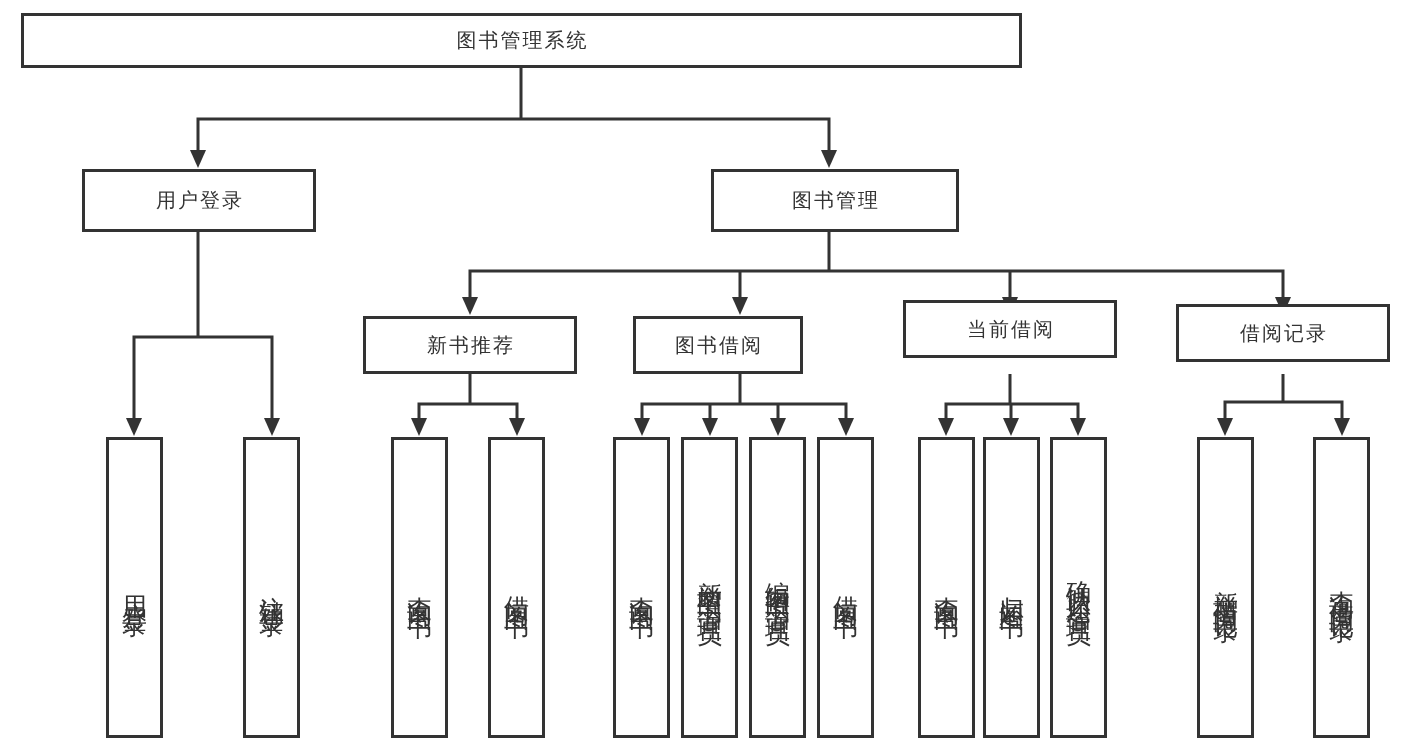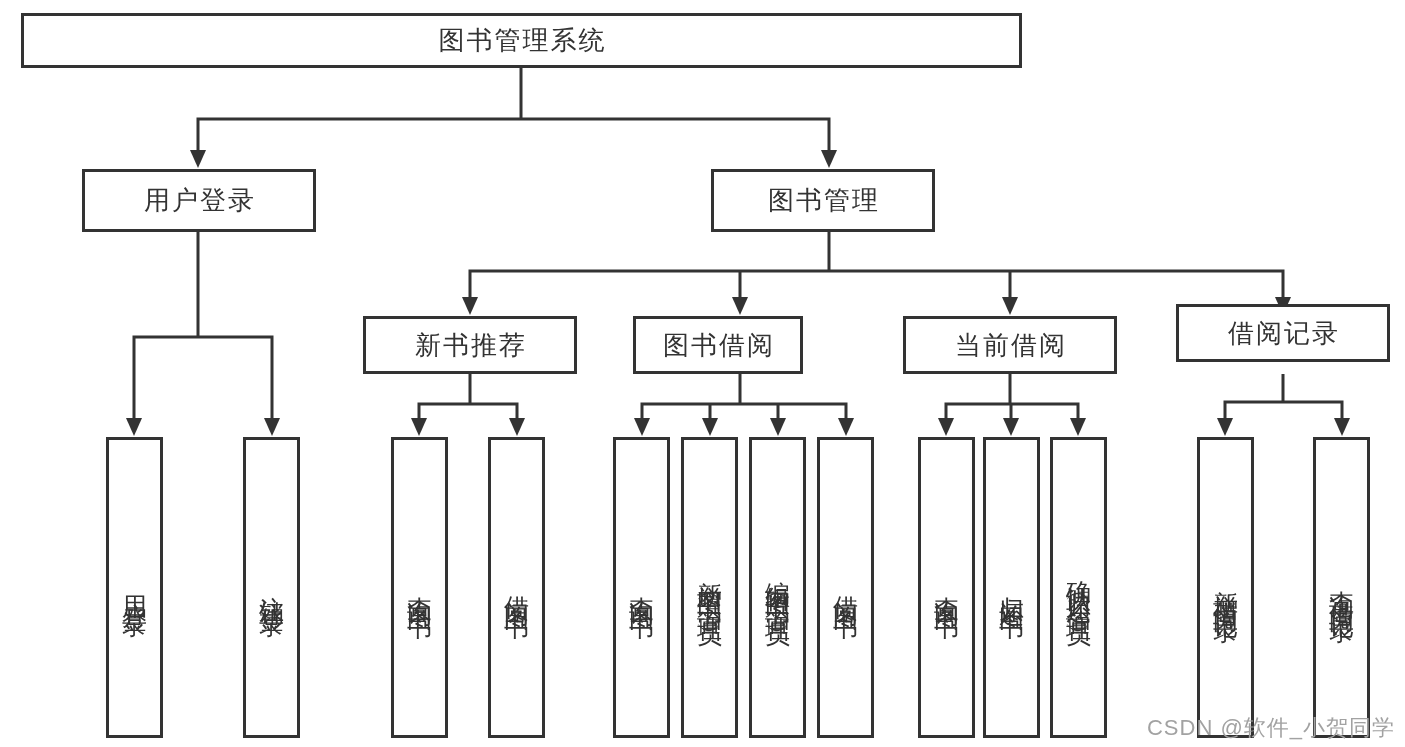--- a/index.html
+++ b/index.html
@@ -19,21 +19,21 @@
   .node {
     position: absolute;
     box-sizing: border-box;
     background: #ffffff;
     border: 3px solid #333333;
     display: flex;
     align-items: center;
     justify-content: center;
     color: #333333;
   }
-  .hnode { font-size: 26px; letter-spacing: 2px; white-space: nowrap; }
+  .hnode { font-size: 20px; letter-spacing: 2px; white-space: nowrap; }
   .hnode span { transform: translateX(1px); }
   .vnode { font-size: 25px; }
   .vnode span {
     writing-mode: vertical-rl;
     text-orientation: mixed;
     letter-spacing: 6px;
     line-height: 1;
     white-space: nowrap;
   }
   .watermark {
@@ -85,31 +85,31 @@
     </g>
   </svg>
 
   <div class="node hnode" style="left:21px;top:13px;width:1001px;height:55px">
     <span>图书管理系统</span>
   </div>
 
   <div class="node hnode" style="left:82px;top:169px;width:234px;height:63px">
     <span>用户登录</span>
   </div>
-  <div class="node hnode" style="left:711px;top:169px;width:224px;height:63px">
+  <div class="node hnode" style="left:711px;top:169px;width:248px;height:63px">
     <span>图书管理</span>
   </div>
 
   <div class="node hnode" style="left:363px;top:316px;width:214px;height:58px">
     <span>新书推荐</span>
   </div>
   <div class="node hnode" style="left:633px;top:316px;width:170px;height:58px">
     <span>图书借阅</span>
   </div>
-  <div class="node hnode" style="left:903px;top:316px;width:214px;height:58px">
+  <div class="node hnode" style="left:903px;top:300px;width:214px;height:58px">
     <span>当前借阅</span>
   </div>
   <div class="node hnode" style="left:1176px;top:304px;width:214px;height:58px">
     <span>借阅记录</span>
   </div>
 
   <div class="node vnode" style="left:106px;top:437px;width:57px;height:301px">
     <span>用户登录</span>
   </div>
   <div class="node vnode" style="left:243px;top:437px;width:57px;height:301px">
@@ -146,15 +146,14 @@
     <span>确认归还（管理员）</span>
   </div>
 
   <div class="node vnode" style="left:1197px;top:437px;width:57px;height:301px">
     <span>新增借阅记录</span>
   </div>
   <div class="node vnode" style="left:1313px;top:437px;width:57px;height:301px">
     <span>查询借阅记录</span>
   </div>
 
-  <div class="watermark">CSDN @软件_小贺同学</div>
 
 </div>
 
 </body></html>

